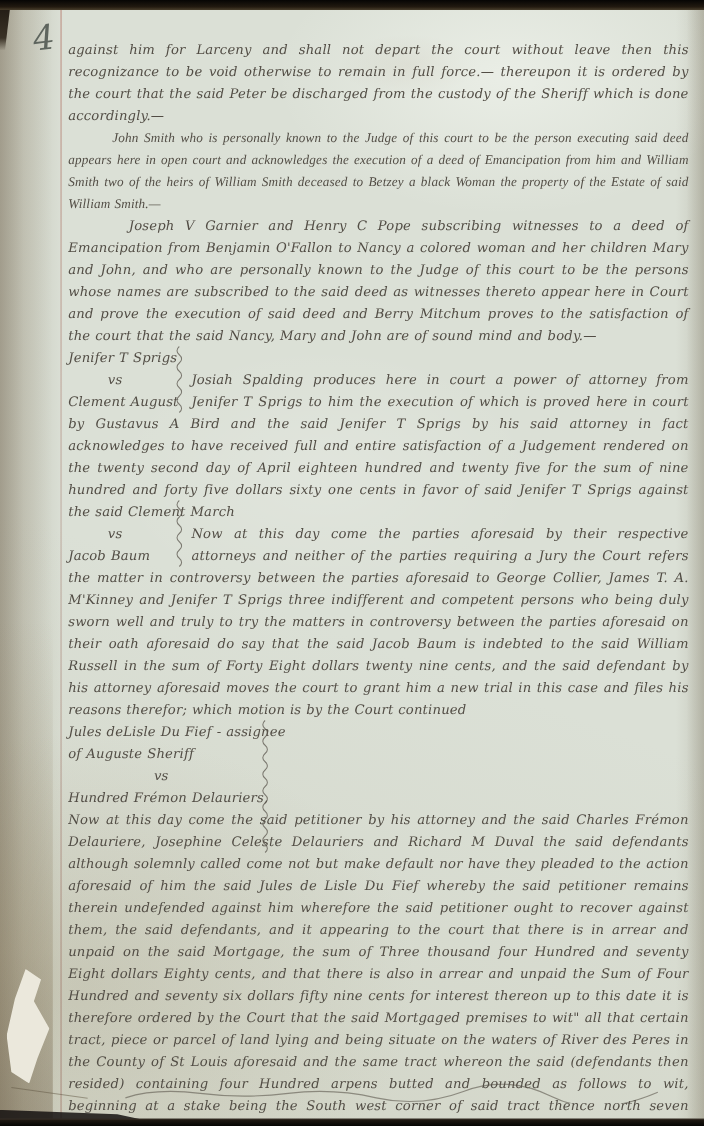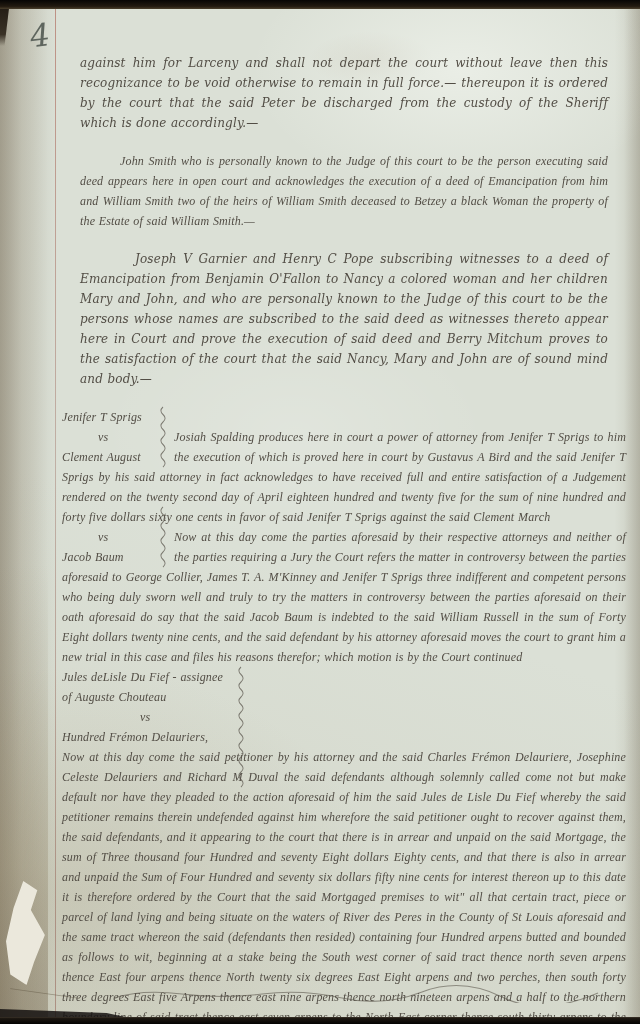--- a/index.html
+++ b/index.html
@@ -63,25 +63,25 @@
     transform: rotate(-7deg); letter-spacing: 1px;
   }
 
   .content {
     position: absolute; left: 62px; right: 14px; top: 26px;
     color: #524d45; font-style: italic;
     font-size: 12px; line-height: 20px;
     letter-spacing: .15px; word-spacing: .5px;
   }
 
-  .para { margin: 18px; text-align: justify; }
+  .para { margin: 0; text-align: justify; }
   .indent1 { text-indent: 40px; font-family: Liberation Serif, serif; }
   .indent2 { text-indent: 55px; }
 
-  .case { position: relative; font-family: Liberation Serif, serif; }
+  .case { position: relative; }
   .case::after { content: ""; display: block; clear: both; }
   .cap-line { white-space: nowrap; }
   .float-cap { float: left; width: 112px; position: relative; }
   .float-cap.wide { width: 186px; }
   .vs { padding-left: 36px; }
   .vs-wide { padding-left: 78px; }
   .case-body { text-align: justify; }
 
   .brace { position: absolute; overflow: visible; }
   .brace-3 { right: 6px; top: -20px; width: 10px; height: 60px; }
@@ -145,21 +145,21 @@
           <div>Jacob Baum</div>
           <svg class="brace brace-3" viewBox="0 0 12 64" preserveAspectRatio="none">
             <path d="M6 0 Q1 4 6 8 Q11 12 6 16 Q1 20 6 24 Q11 28 6 32 Q1 36 6 40 Q11 44 6 48 Q1 52 6 56 Q11 60 6 64"></path>
           </svg>
         </div>
         <div class="case-body">Now at this day come the parties aforesaid by their respective attorneys and neither of the parties requiring a Jury the Court refers the matter in controversy between the parties aforesaid to George Collier, James T. A. M'Kinney and Jenifer T Sprigs three indifferent and competent persons who being duly sworn well and truly to try the matters in controversy between the parties aforesaid on their oath aforesaid do say that the said Jacob Baum is indebted to the said William Russell in the sum of Forty Eight dollars twenty nine cents, and the said defendant by his attorney aforesaid moves the court to grant him a new trial in this case and files his reasons therefor; which motion is by the Court continued</div>
       </div>
 
       <div class="case">
         <div class="cap-line">Jules deLisle Du Fief - assignee</div>
-        <div class="cap-line">of Auguste Chouteau</div>
+        <div class="cap-line">of Auguste Sheriff</div>
         <div class="cap-line vs-wide">vs</div>
         <div class="cap-line">Hundred Frémon Delauriers,</div>
         <div class="float-cap wide">
           <svg class="brace brace-6" viewBox="0 0 12 128" preserveAspectRatio="none">
             <path d="M6 0 Q1 4 6 8 Q11 12 6 16 Q1 20 6 24 Q11 28 6 32 Q1 36 6 40 Q11 44 6 48 Q1 52 6 56 Q11 60 6 64 Q1 68 6 72 Q11 76 6 80 Q1 84 6 88 Q11 92 6 96 Q1 100 6 104 Q11 108 6 112 Q1 116 6 120 Q11 124 6 128"></path>
           </svg>
         </div>
         <div class="case-body">Now at this day come the said petitioner by his attorney and the said Charles Frémon Delauriere, Josephine Celeste Delauriers and Richard M Duval the said defendants although solemnly called come not but make default nor have they pleaded to the action aforesaid of him the said Jules de Lisle Du Fief whereby the said petitioner remains therein undefended against him wherefore the said petitioner ought to recover against them, the said defendants, and it appearing to the court that there is in arrear and unpaid on the said Mortgage, the sum of Three thousand four Hundred and seventy Eight dollars Eighty cents, and that there is also in arrear and unpaid the Sum of Four Hundred and seventy six dollars fifty nine cents for interest thereon up to this date it is therefore ordered by the Court that the said Mortgaged premises to wit" all that certain tract, piece or parcel of land lying and being situate on the waters of River des Peres in the County of St Louis aforesaid and the same tract whereon the said (defendants then resided) containing four Hundred arpens butted and bounded as follows to wit, beginning at a stake being the South west corner of said tract thence north seven arpens thence East four arpens thence North twenty six degrees East Eight arpens and two perches, then south forty three degrees East five Arpens thence east nine arpens thence north nineteen arpens and a half to the northern boundary line of said tract thence east seven arpens to the North East corner thence south thirty arpens to the south East corner thence west twenty seven arpens to the beginning all French measure. It being the same tract or parcel of land which was transferred by Albert Tison and Marie Sucile his wife to the said Richard M Duval as trustee for the</div>
       </div>
 

